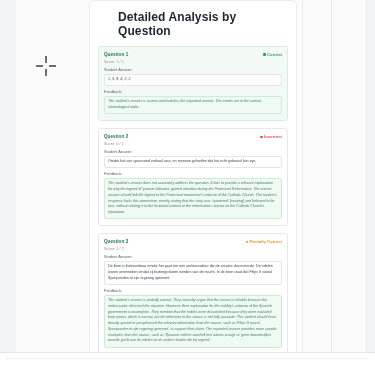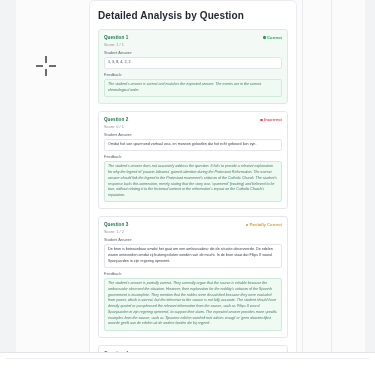--- a/index.html
+++ b/index.html
@@ -63,25 +63,26 @@
     left: 89px; top: 0px;
     width: 208px;
     min-height: 352px;
     background: #ffffff;
     border-radius: 5px;
     border: 1px solid #ececf0;
     padding: 9px 8px 10px 8px;
   }
 
   .card-title {
-    font-size: 10px;
+    font-size: 12px;
     font-weight: bold;
     color: #1f2430;
     letter-spacing: .1px;
     margin-bottom: 8px;
+    margin-left: 20px;
   }
 
   
   .q-block {
     border: 1px solid #e6e7ec;
     border-radius: 3px;
     padding: 5px 5px 6px 5px;
     margin-bottom: 7px;
     background: #ffffff;
   }

